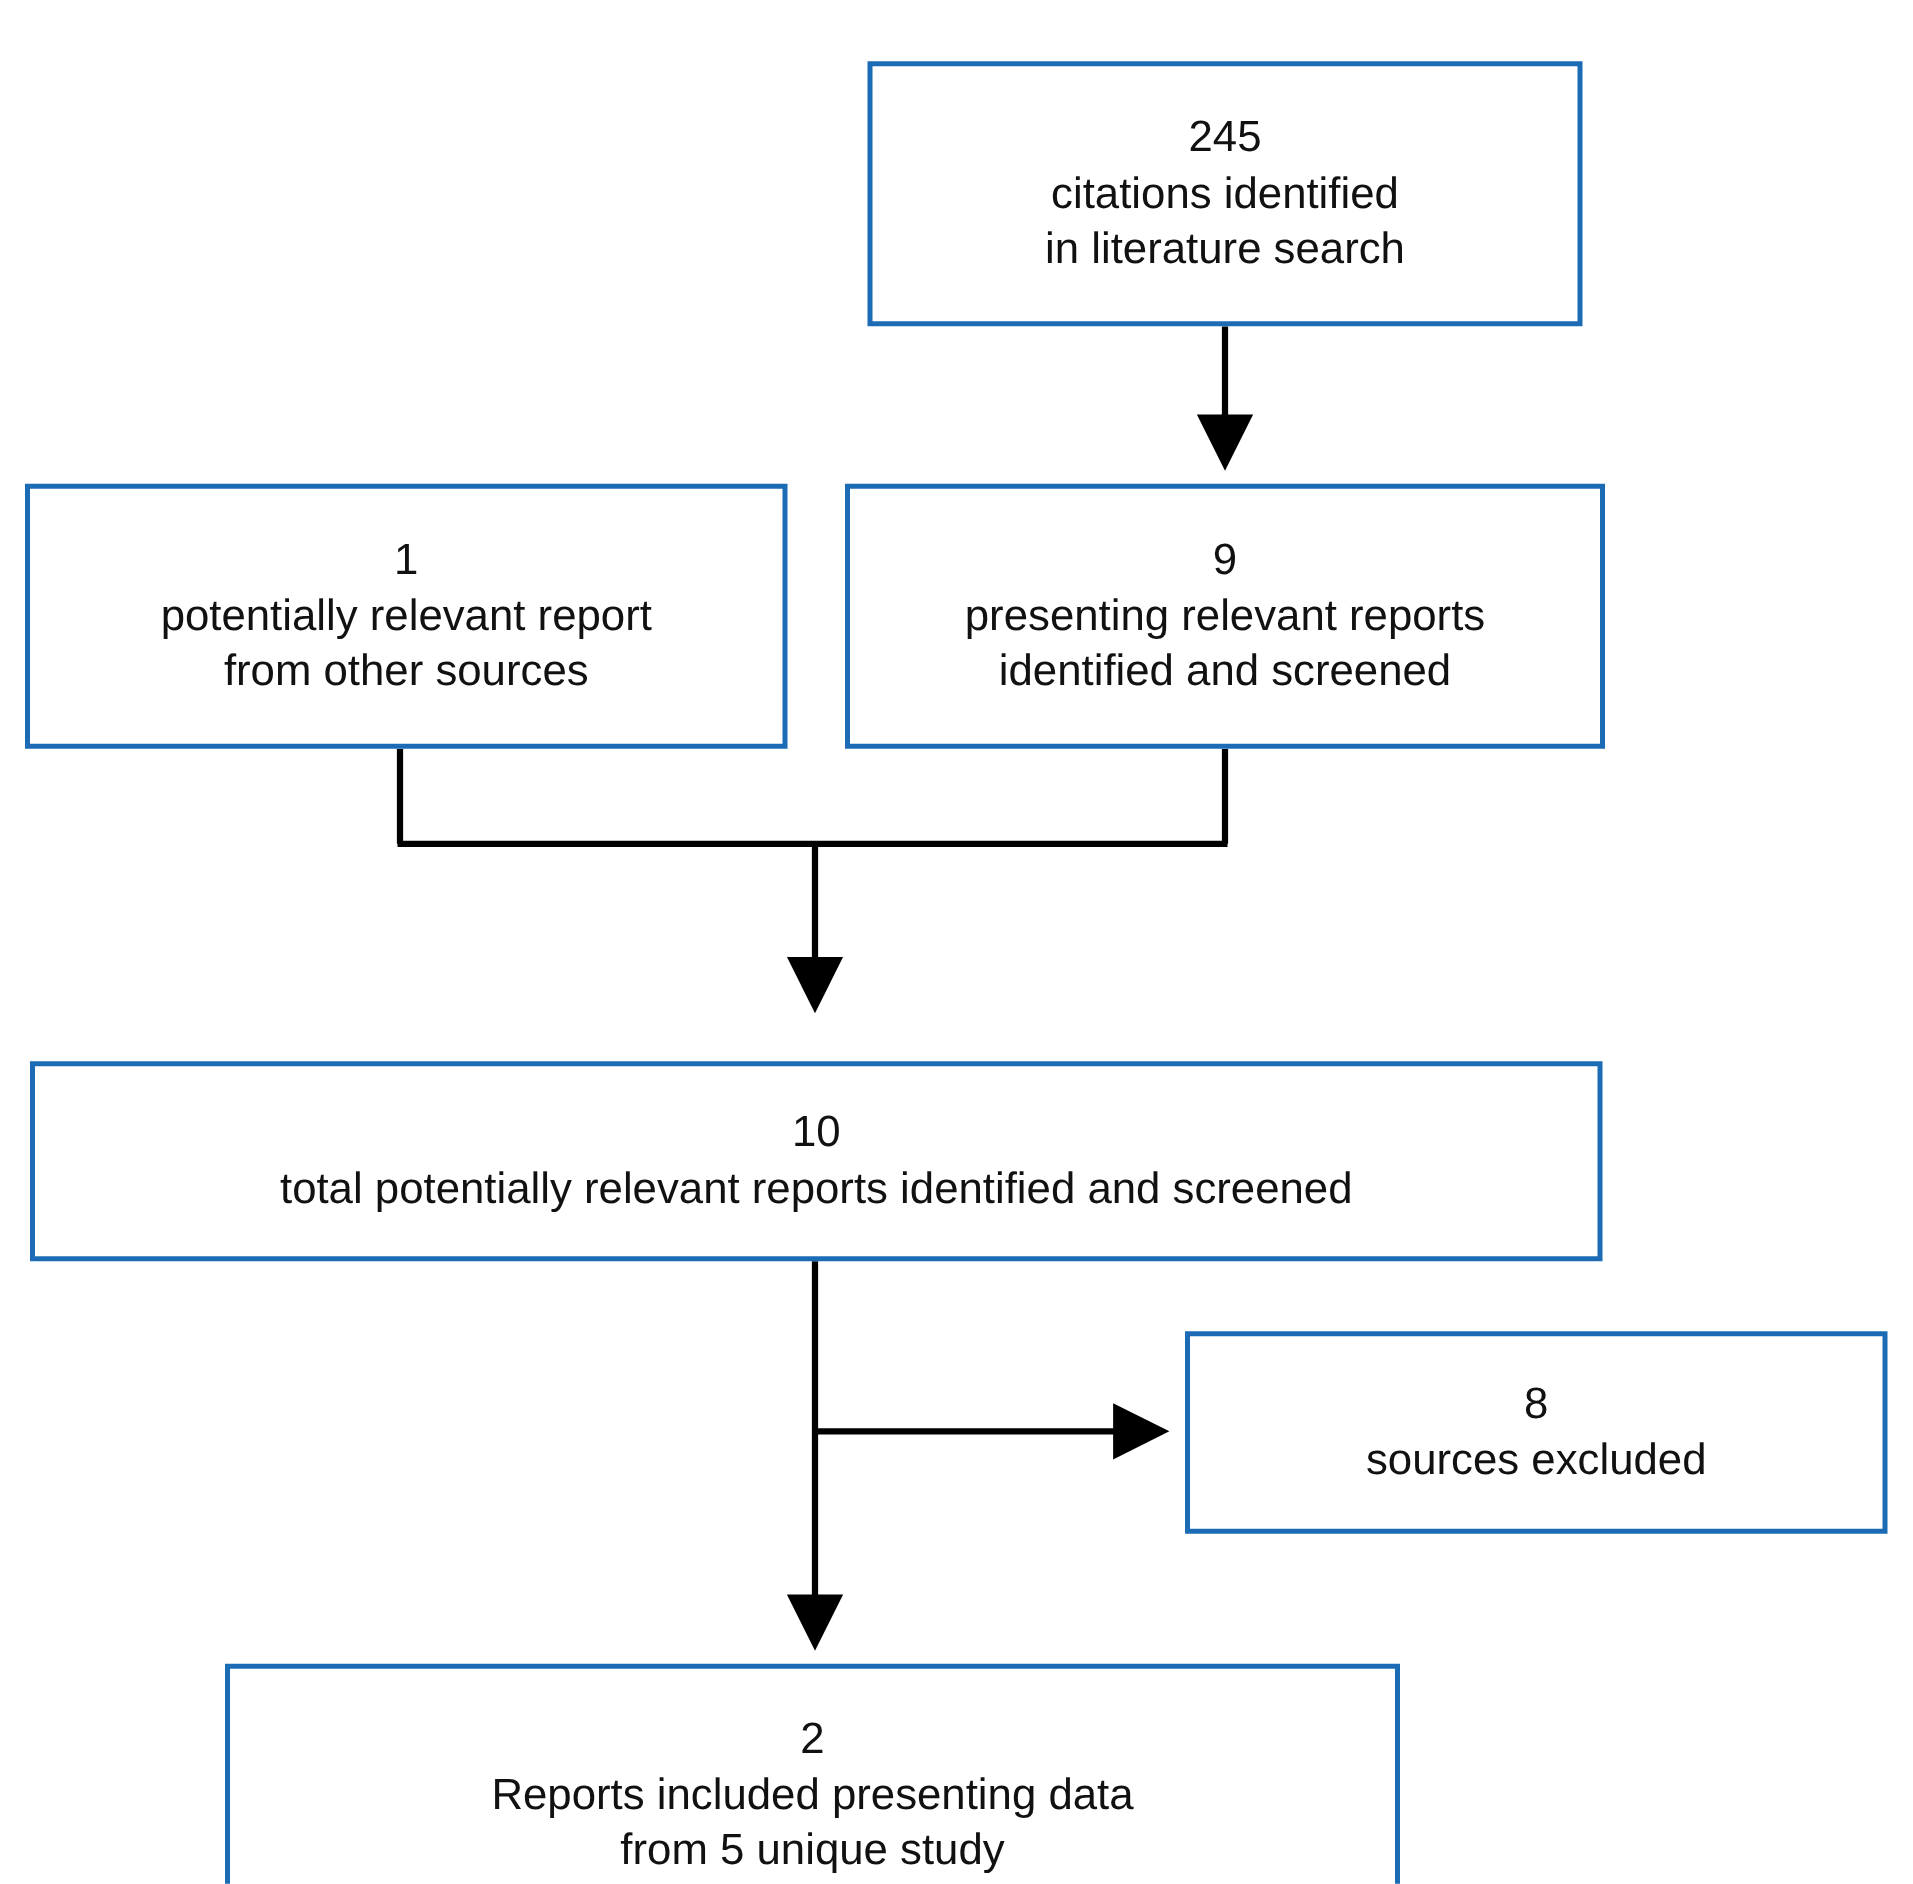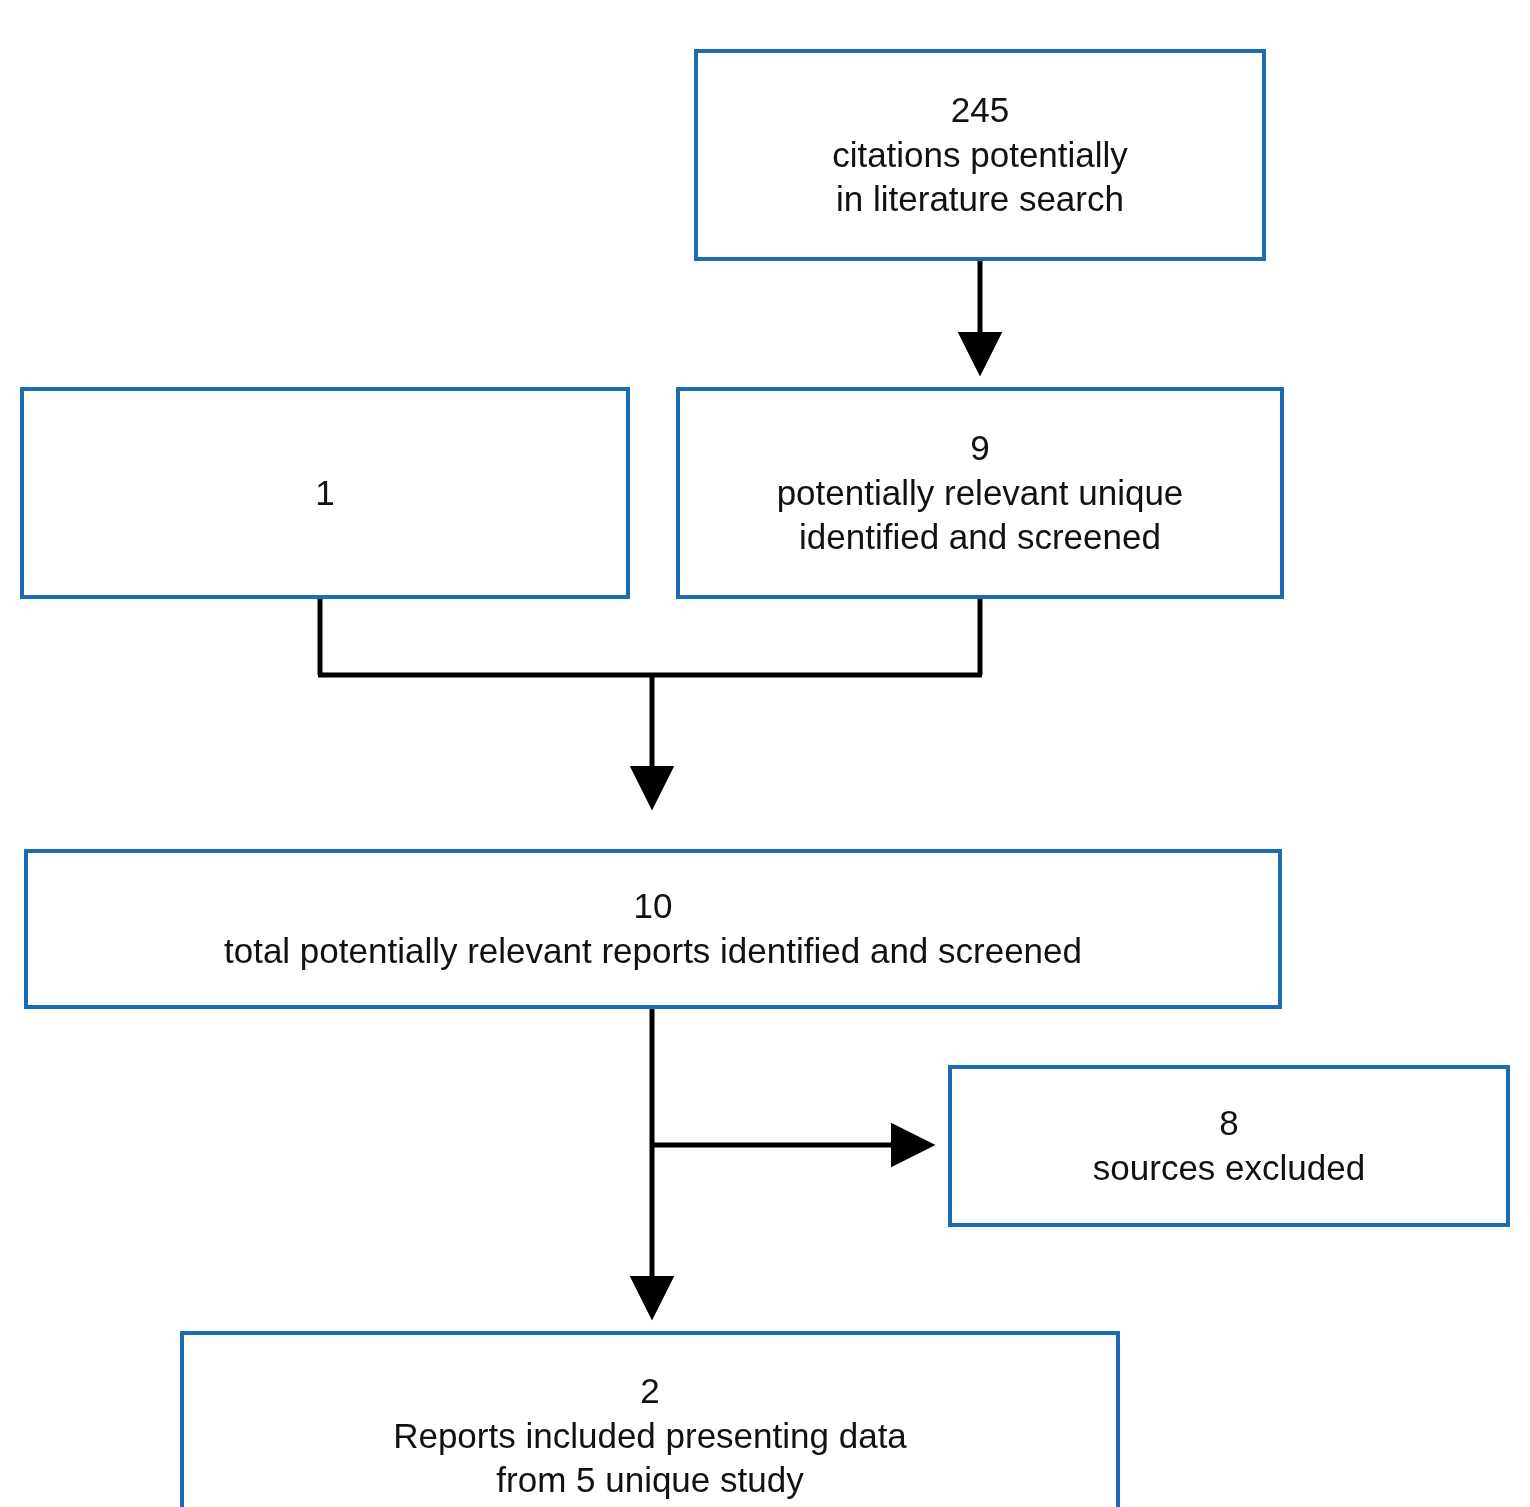--- a/index.html
+++ b/index.html
@@ -81,31 +81,33 @@
     <line x1="980" y1="558" x2="980" y2="634" stroke="#000000" stroke-width="5"></line>
     <line x1="318" y1="634" x2="982" y2="634" stroke="#000000" stroke-width="5"></line>
     <line x1="652" y1="634" x2="652" y2="752" stroke="#000000" stroke-width="5" marker-end="url(#arrowhead)"></line>
 
     <line x1="652" y1="940" x2="652" y2="1262" stroke="#000000" stroke-width="5" marker-end="url(#arrowhead)"></line>
     <line x1="652" y1="1104" x2="918" y2="1104" stroke="#000000" stroke-width="5" marker-end="url(#arrowhead)"></line>
   </svg>
 
   <div class="node" id="node-identified">
     <span class="count">245</span>
-    <span class="label">citations potentially
+    <span class="label">citations identified
 in literature search</span>
   </div>
 
   <div class="node" id="node-other">
     <span class="count">1</span>
+    <span class="label">potentially relevant report
+from other sources</span>
   </div>
 
   <div class="node" id="node-screened">
     <span class="count">9</span>
-    <span class="label">potentially relevant unique
+    <span class="label">presenting relevant reports
 identified and screened</span>
   </div>
 
   <div class="node" id="node-total">
     <span class="count">10</span>
     <span class="label">total potentially relevant reports identified and screened</span>
   </div>
 
   <div class="node" id="node-excluded">
     <span class="count">8</span>

